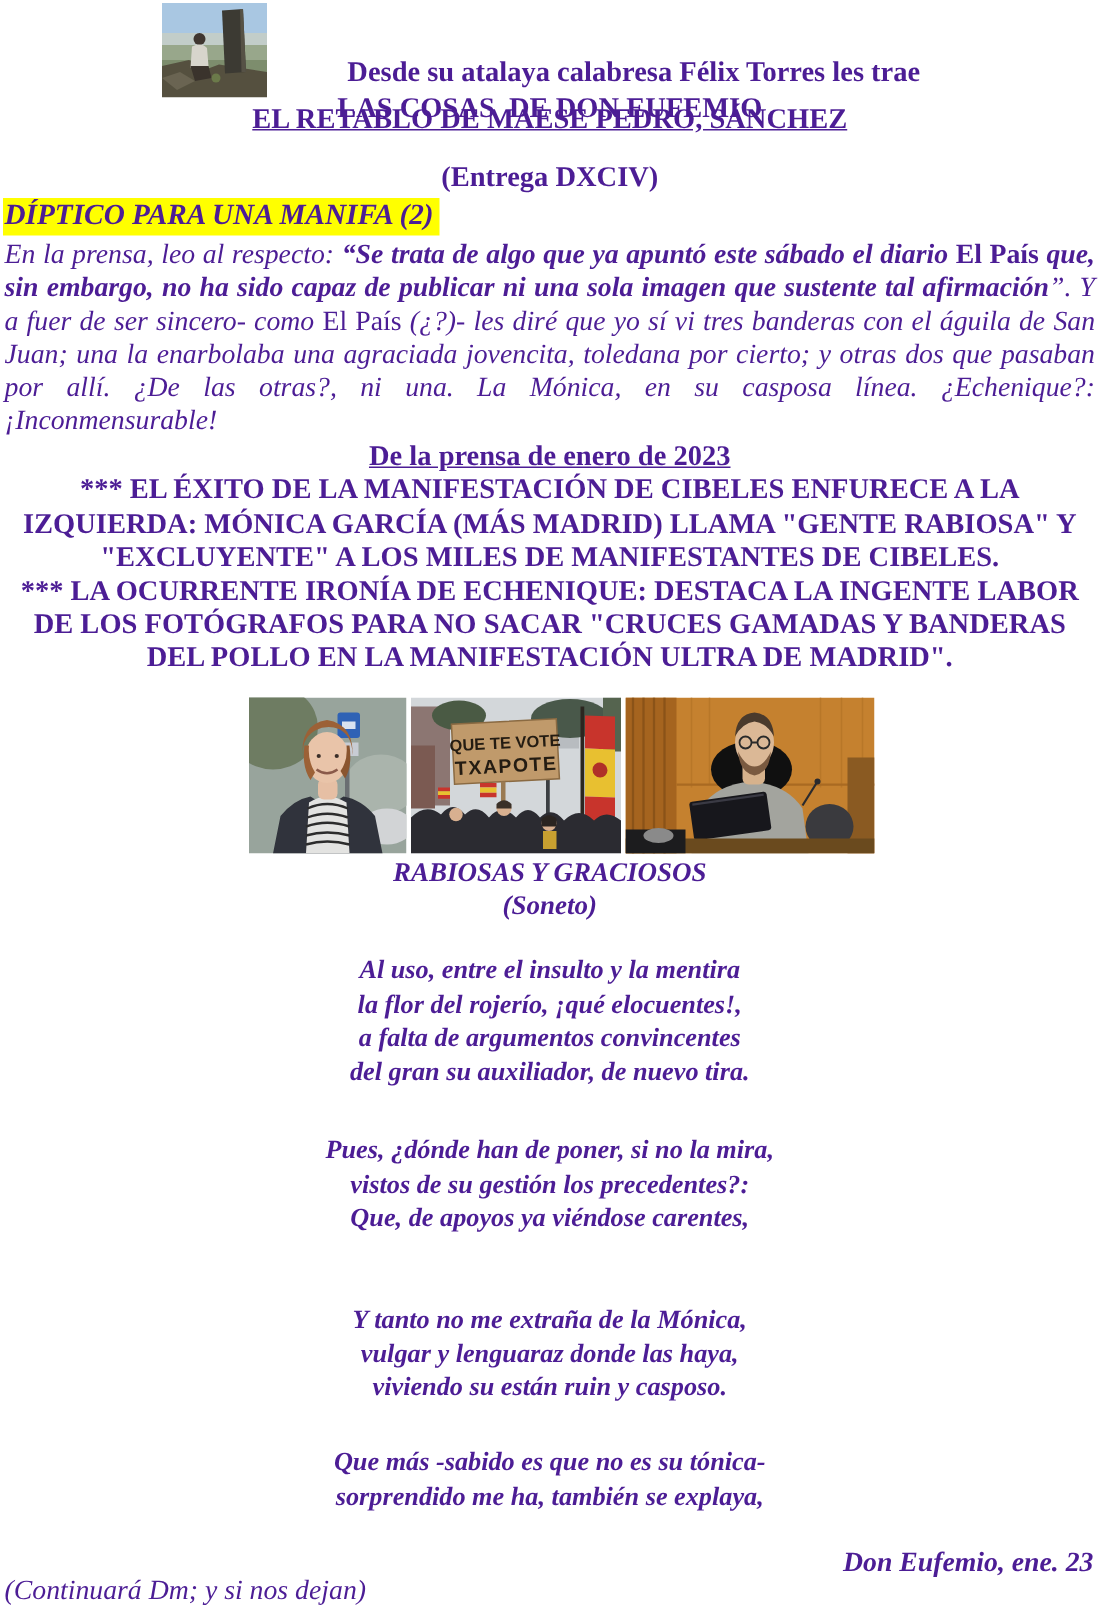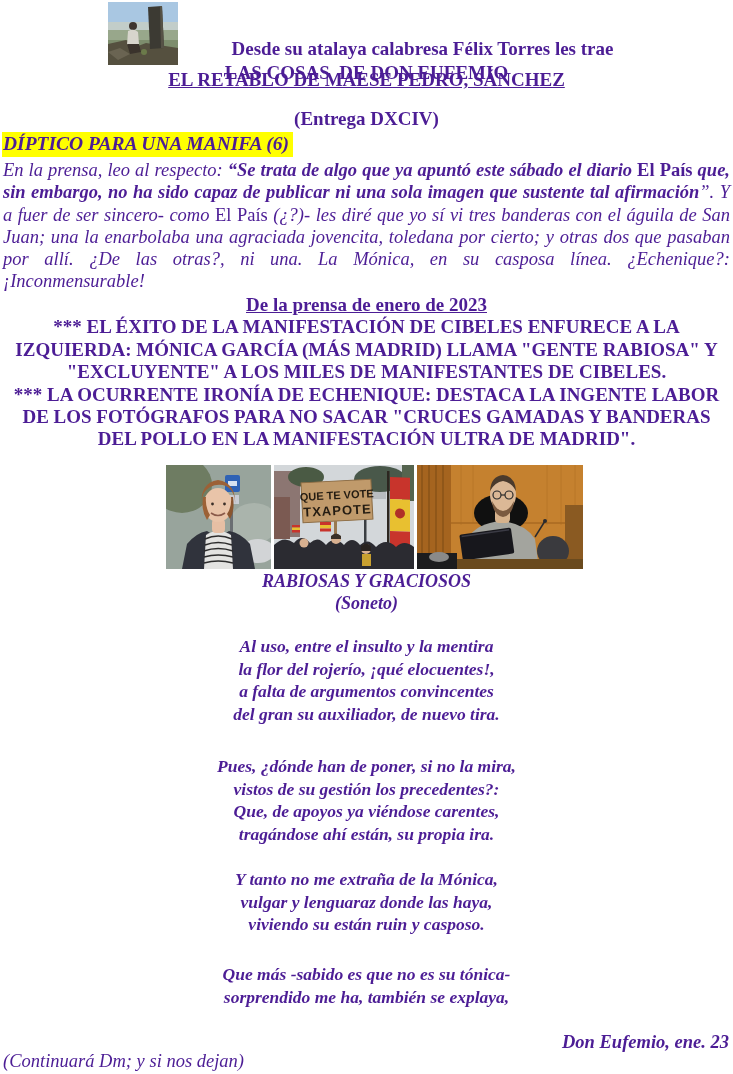--- a/index.html
+++ b/index.html
@@ -73,21 +73,21 @@
     <path d="M20 29 Q26 26 30 30 L31 42 L19 43 Z" fill="#d7d5cc"></path>
     <path d="M19 42 L31 42 L33 50 L22 52 Z" fill="#3a332c"></path>
     <circle cx="36" cy="50" r="3" fill="#6b7a4a"></circle>
   </svg>
 
   <div class="abs hdr-line hdr-line1">Desde su atalaya calabresa Félix Torres les trae</div>
   <div class="abs hdr-line hdr-line2">LAS COSAS  DE DON EUFEMIO</div>
   <div class="abs hdr-line hdr-line3">EL RETABLO DE MAESE PEDRO, SÁNCHEZ</div>
   <div class="abs hdr-line hdr-line4">(Entrega DXCIV)</div>
 
-  <div class="abs diptico">DÍPTICO PARA UNA MANIFA (6)</div>
+  <div class="abs diptico">DÍPTICO PARA UNA MANIFA (2)</div>
 
   <p class="abs intro"><span>En la prensa, leo al respecto: </span><span class="b">“Se trata de algo que ya apuntó este sábado el diario </span><span class="b up">El País</span><span class="b"> que, sin embargo, no ha sido capaz de publicar ni una sola imagen que sustente tal afirmación</span><span>”. Y a fuer de ser sincero- como </span><span class="up">El País</span><span> (¿?)- les diré que yo sí vi tres banderas con el águila de San Juan; una la enarbolaba una agraciada jovencita, toledana por cierto; y otras dos que pasaban por allí. ¿De las otras?, ni una. La Mónica, en su casposa línea. ¿Echenique?: ¡Inconmensurable!</span></p>
 
   <div class="abs press">
     <p class="press-date">De la prensa de enero de 2023</p>
     <p>*** EL ÉXITO DE LA MANIFESTACIÓN DE CIBELES ENFURECE A LA IZQUIERDA: MÓNICA GARCÍA (MÁS MADRID) LLAMA "GENTE RABIOSA" Y "EXCLUYENTE" A LOS MILES DE MANIFESTANTES DE CIBELES.</p>
     <p>*** LA OCURRENTE IRONÍA DE ECHENIQUE: DESTACA LA INGENTE LABOR DE LOS FOTÓGRAFOS PARA NO SACAR "CRUCES GAMADAS Y BANDERAS DEL POLLO EN LA MANIFESTACIÓN ULTRA DE MADRID".</p>
   </div>
 
   <div class="abs photos">
@@ -215,21 +215,20 @@
     <div>Al uso, entre el insulto y la mentira</div>
     <div>la flor del rojerío, ¡qué elocuentes!,</div>
     <div>a falta de argumentos convincentes</div>
     <div>del gran su auxiliador, de nuevo tira.</div>
   </div>
 
   <div class="abs stanza stanza2">
     <div>Pues, ¿dónde han de poner, si no la mira,</div>
     <div>vistos de su gestión los precedentes?:</div>
     <div>Que, de apoyos ya viéndose carentes,</div>
-    <div>tragándose ahí están, su propia ira.</div>
   </div>
 
   <div class="abs stanza stanza3">
     <div>Y tanto no me extraña de la Mónica,</div>
     <div>vulgar y lenguaraz donde las haya,</div>
     <div>viviendo su están ruin y casposo.</div>
   </div>
 
   <div class="abs stanza stanza4">
     <div>Que más -sabido es que no es su tónica-</div>

